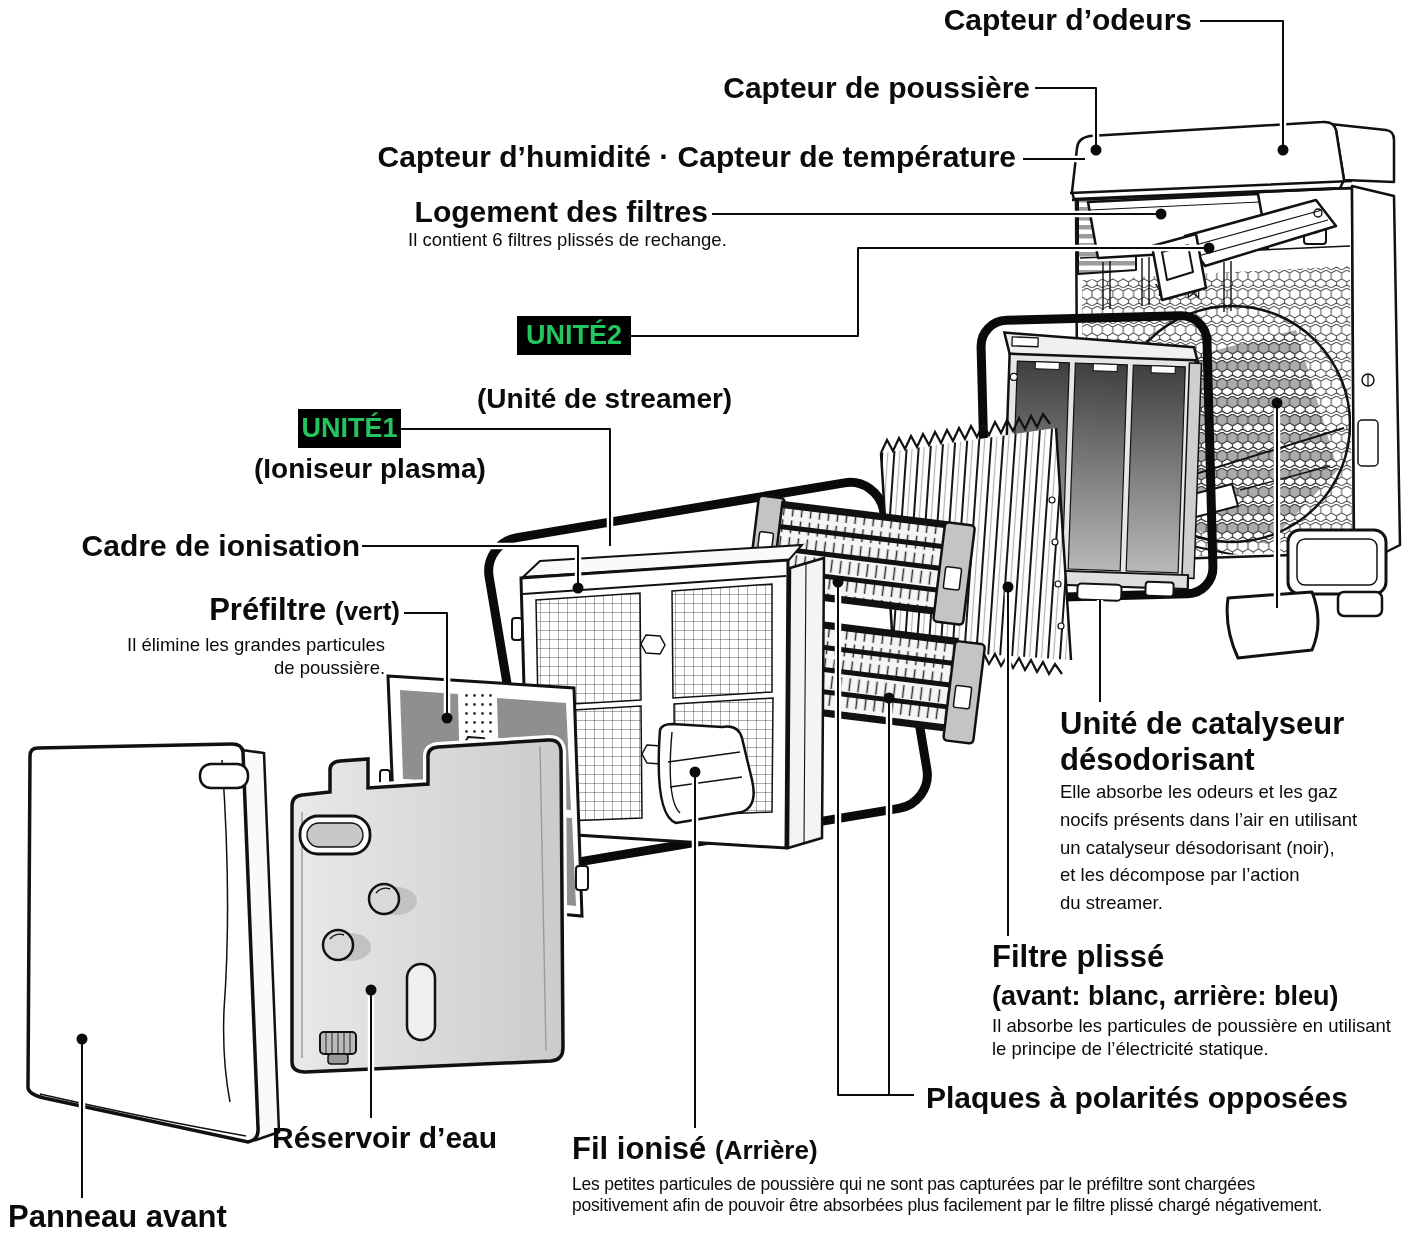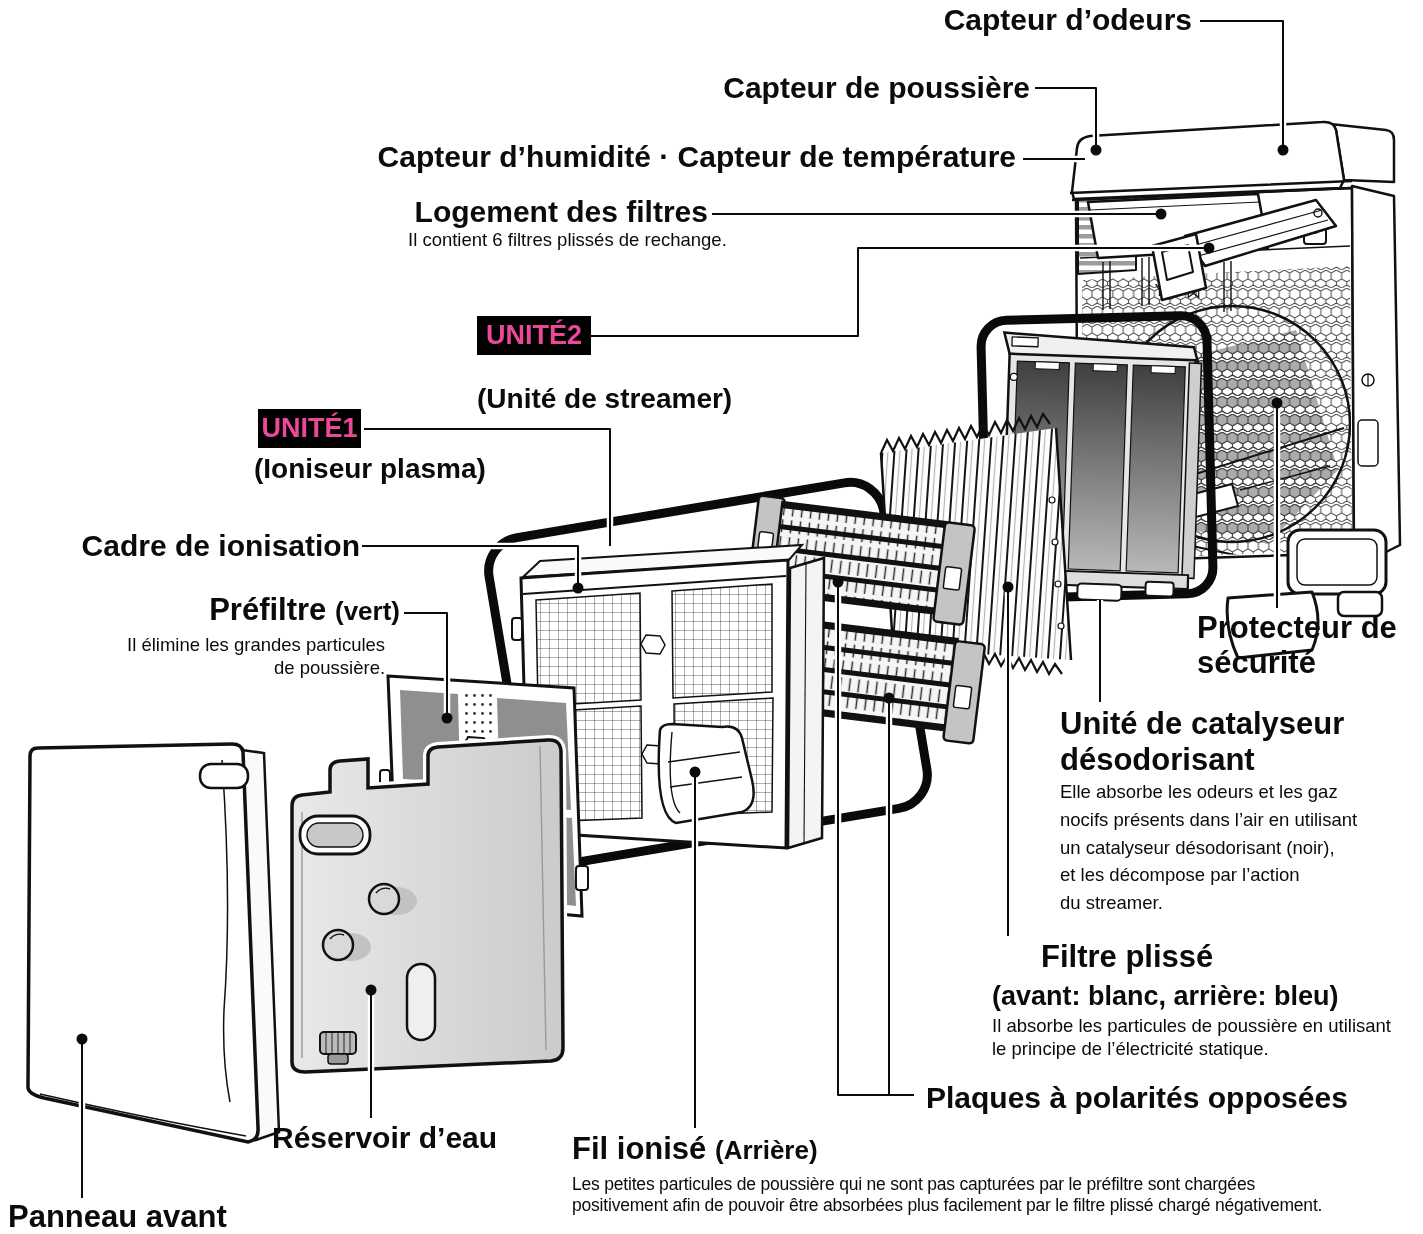--- a/index.html
+++ b/index.html
@@ -5,22 +5,22 @@
   html,body{margin:0;padding:0;background:#fff;}
   #stage{position:relative;width:1423px;height:1234px;background:#fff;overflow:hidden;
          font-family:"Liberation Sans","DejaVu Sans",sans-serif;color:#0b0b0b;}
   #art{position:absolute;left:0;top:0;}
   .lbl{position:absolute;white-space:nowrap;font-weight:bold;line-height:1.08;}
   .big{font-size:30px;}
   .med{font-size:26px;font-weight:bold;}
   .desc{position:absolute;font-size:18.5px;font-weight:normal;line-height:1.22;white-space:nowrap;}
   .desc.small{font-size:17.5px;letter-spacing:-0.2px;}
   .ralign{text-align:right;}
-  .unitbox{position:absolute;background:#000;color:#ec4899;font-weight:bold;font-size:27px;
-           display:flex;align-items:center;justify-content:center;}
+  .unitbox{position:absolute;background:#000;color:#22c55e;font-weight:bold;font-size:27px;
+           display:flex;align-items:center;justify-content:center;margin-left:40px;}
   .twoline{line-height:1.13;}
 </style>
 </head>
 <body>
 
 <div id="stage">
 
 <svg id="art" width="1423" height="1234" viewBox="0 0 1423 1234">
   <defs>
     <pattern id="grid" width="9" height="9" patternUnits="userSpaceOnUse">
@@ -317,38 +317,34 @@
 
 <div class="lbl ralign" style="right:1023px;top:593px;font-size:31px;">
   <span>Préfiltre</span>
   <span class="med">(vert)</span>
 </div>
 <div class="desc" style="left:127px;top:634px;text-align:right;">
   <div>Il élimine les grandes particules</div>
   <div>de poussière.</div>
 </div>
 
-<div class="lbl twoline" style="left:1197px;top:610px;font-size:31px;">
-  <div>Protecteur de</div>
-  <div>sécurité</div>
-</div>
 
 <div class="lbl twoline" style="left:1060px;top:706px;font-size:31px;line-height:1.17;">
   <div>Unité de catalyseur</div>
   <div>désodorisant</div>
 </div>
 <div class="desc" style="left:1060px;top:778px;line-height:1.5;">
   <div>Elle absorbe les odeurs et les gaz</div>
   <div>nocifs présents dans l’air en utilisant</div>
   <div>un catalyseur désodorisant (noir),</div>
   <div>et les décompose par l’action</div>
   <div>du streamer.</div>
 </div>
 
-<div class="lbl" style="left:1041px;top:940px;font-size:31px;">Filtre plissé</div>
+<div class="lbl" style="left:992px;top:940px;font-size:31px;">Filtre plissé</div>
 <div class="lbl" style="left:992px;top:982px;font-size:27px;">(avant: blanc, arrière: bleu)</div>
 <div class="desc" style="left:992px;top:1015px;">
   <div>Il absorbe les particules de poussière en utilisant</div>
   <div>le principe de l’électricité statique.</div>
 </div>
 
 <div class="lbl big" style="left:926px;top:1082px;">Plaques à polarités opposées</div>
 
 <div class="lbl" style="left:572px;top:1132px;font-size:31px;">
   <span>Fil ionisé</span>

